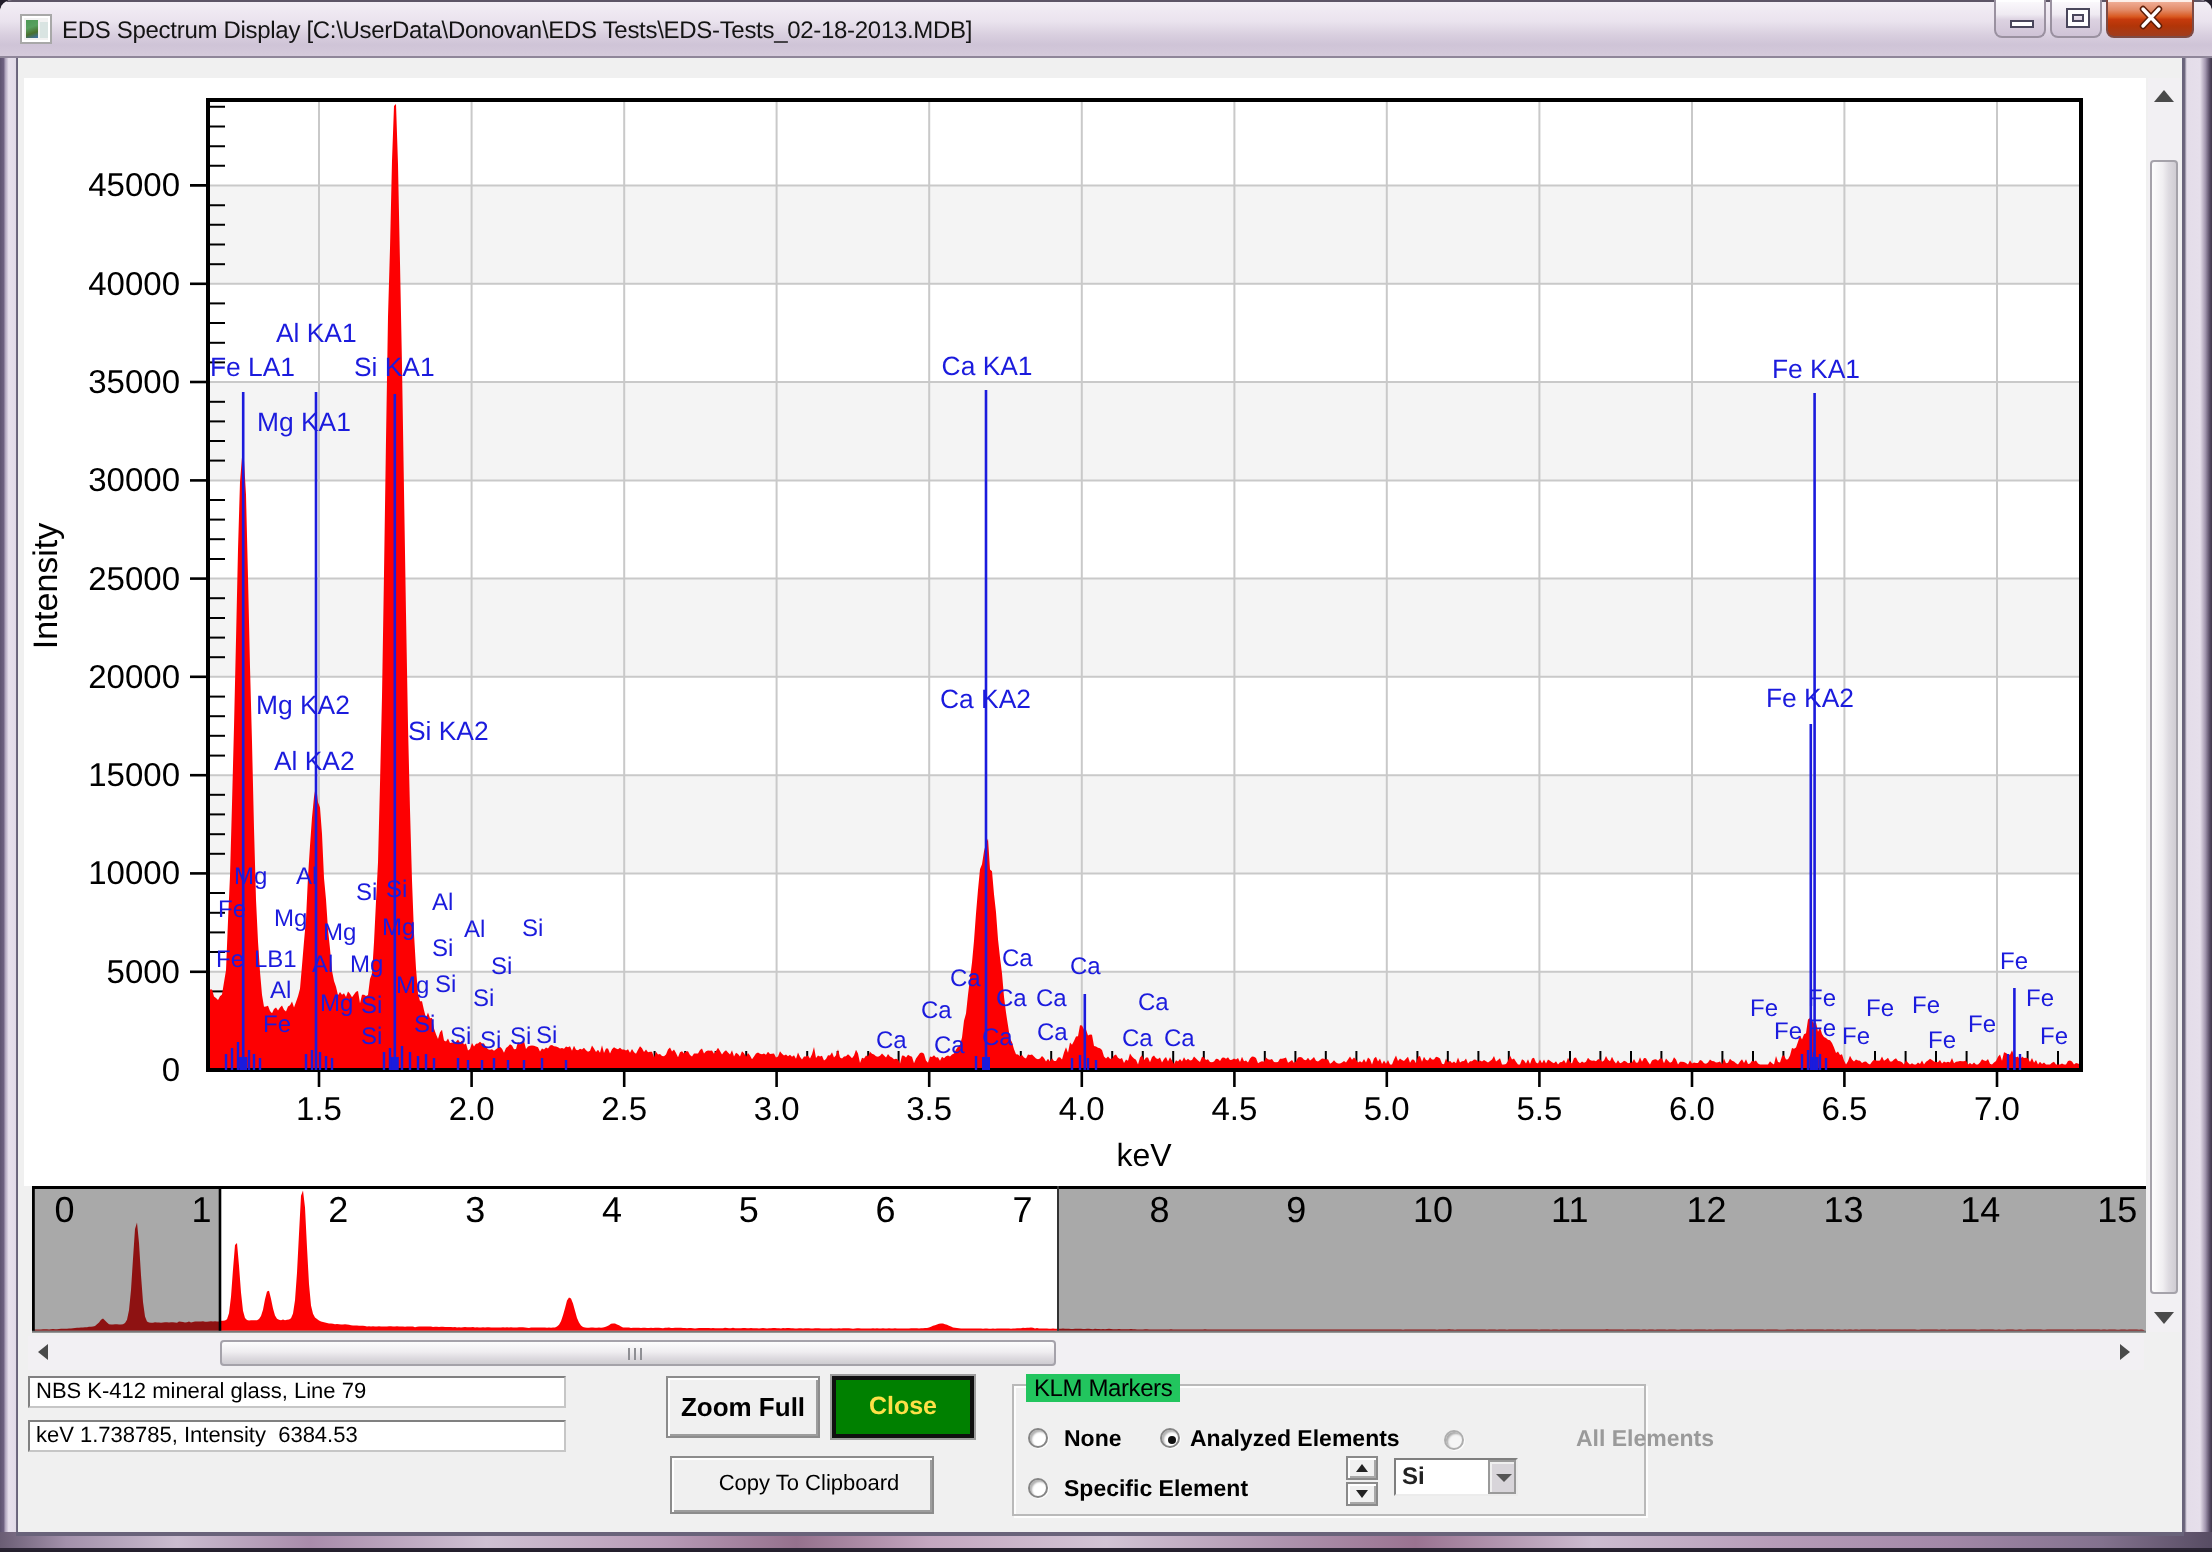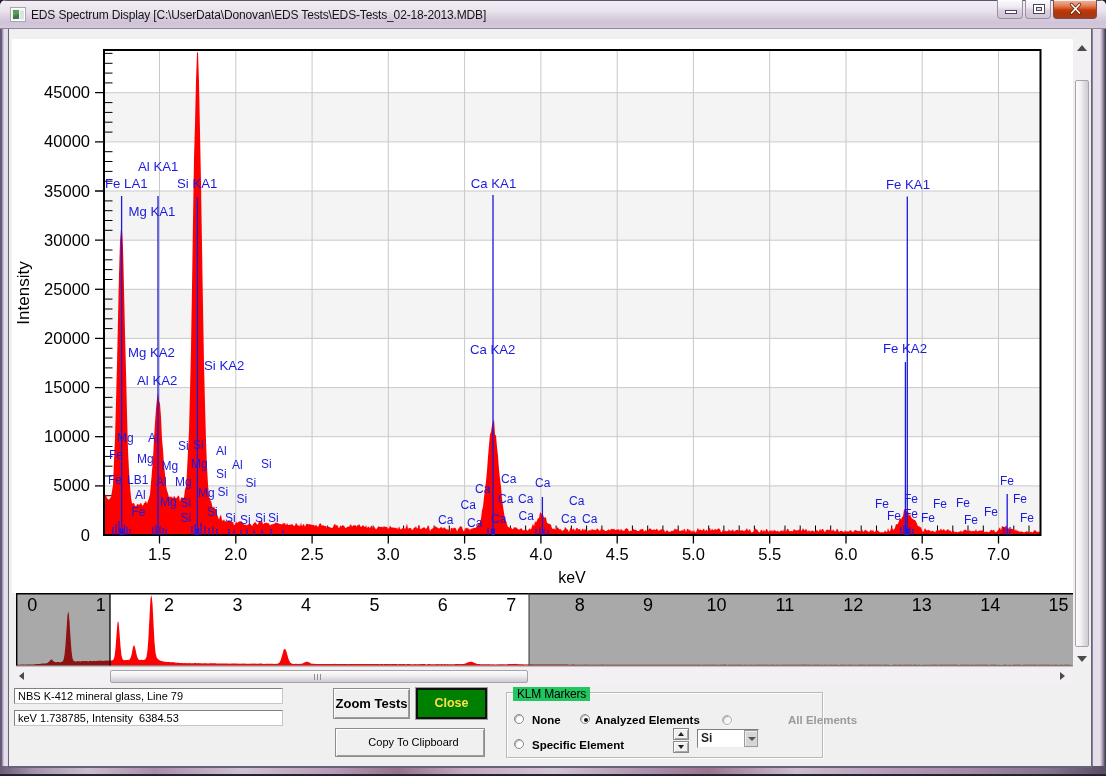--- a/index.html
+++ b/index.html
@@ -35,21 +35,21 @@
 .harrow{position:absolute;top:4px;width:0;height:0;border-top:4.5px solid transparent;border-bottom:4.5px solid transparent;}
 #hlt{left:5px;border-right:5.5px solid #4a4a4a;}
 #hrt{left:1046px;border-left:5.5px solid #4a4a4a;}
 
 .tbox{left:14px;width:269px;height:16px;background:#fff;border:1px solid #808080;border-bottom-color:#c6c6c6;border-right-color:#c6c6c6;font-size:11px;line-height:14px;padding-left:3px;color:#000;z-index:6;white-space:pre;}
 #tb1{top:688px;}
 #tb2{top:710px;}
 .btn{background:#f0f0f0;border:1px solid #8c8c8c;box-shadow:inset 1px 1px 0 #ffffff,inset -1px -1px 0 #9d9d9d;text-align:center;color:#000;z-index:6;}
 #bzoom{left:333px;top:688px;width:77px;height:31px;font-weight:bold;font-size:13px;line-height:29px;}
 #bclose{left:416px;top:688px;width:71px;height:31px;background:#008000;border:2px solid #101010;box-shadow:0 0 0 1px #9d9d9d;font-weight:bold;font-size:12.5px;line-height:26px;text-align:center;color:#fde047;z-index:6;}
-#bcopy{left:335px;top:728px;width:150px;height:29px;font-size:11px;line-height:27px;padding-left:7px;}
+#bcopy{left:335px;top:728px;width:132px;height:29px;font-size:11px;line-height:27px;padding-left:7px;}
 #grpbox{left:506px;top:692px;width:317px;height:66px;border:1px solid #b9b9b9;box-shadow:inset 1px 1px 0 #fdfdfd,1px 1px 0 #fdfdfd;z-index:6;}
 #grplbl{left:513px;top:687px;padding:0 4px;background:#22c55e;font-weight:normal;font-size:12px;z-index:7;letter-spacing:-0.2px;}
 .rad{width:10px;height:10px;border-radius:50%;background:#fff;border:1px solid #858585;box-shadow:inset 1px 1px 1px rgba(0,0,0,.3),0.5px 0.5px 0 #fdfdfd;z-index:7;}
 .rad.dis{border-color:#aeaeae;background:#f6f6f6;}
 .rad.sel:after{content:"";position:absolute;left:2.5px;top:2.5px;width:4px;height:4px;border-radius:50%;background:#111;}
 .rlbl{font-weight:bold;font-size:11.5px;color:#000;z-index:7;white-space:pre;}
 .rlbl.dis{color:#9a9a9a;margin-left:48px;}
 #spinup,#spindn{left:673px;width:16px;height:12.5px;background:#f0f0f0;border:1px solid #8a8a8a;box-shadow:inset 1px 1px 0 #fff,inset -1px -1px 0 #a8a8a8;z-index:7;}
 #spinup{top:727.5px;}#spindn{top:740.5px;}
 #spinup:after{content:"";position:absolute;left:4px;top:3.5px;border-left:3.5px solid transparent;border-right:3.5px solid transparent;border-bottom:4.5px solid #222;}
@@ -418,21 +418,21 @@
   <div class="abs" id="hscroll">
       <div class="harrow" id="hlt"></div>
       <div id="hthumb">
         <div id="hgrip"></div>
       </div>
       <div class="harrow" id="hrt"></div>
     </div>
 
   <div class="abs tbox" id="tb1">NBS K-412 mineral glass, Line 79</div>
   <div class="abs tbox" id="tb2">keV 1.738785, Intensity  6384.53</div>
-  <div class="abs btn" id="bzoom">Zoom Tests</div>
+  <div class="abs btn" id="bzoom">Zoom Full</div>
   <div class="abs" id="bclose">Close</div>
   <div class="abs btn" id="bcopy">Copy To Clipboard</div>
   <div class="abs" id="grpbox"></div>
   <div class="abs" id="grplbl">KLM Markers</div>
   <div class="abs rad" style="left:514px;top:714px;"></div>
   <div class="abs rlbl" style="left:532px;top:713.5px;">None</div>
   <div class="abs rad sel" style="left:580px;top:714px;"></div>
   <div class="abs rlbl" style="left:595px;top:713.5px;">Analyzed Elements</div>
   <div class="abs rad dis" style="left:722px;top:715px;"></div>
   <div class="abs rlbl dis" style="left:740px;top:714px;">All Elements</div>

